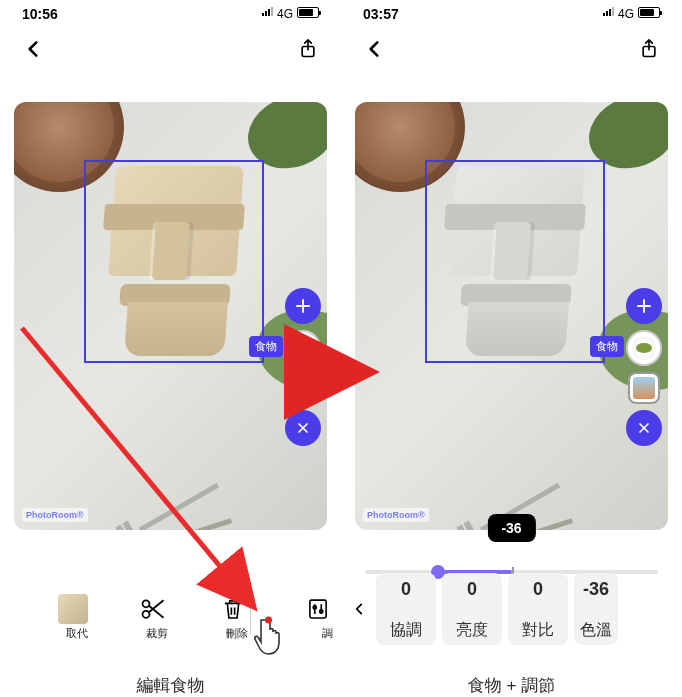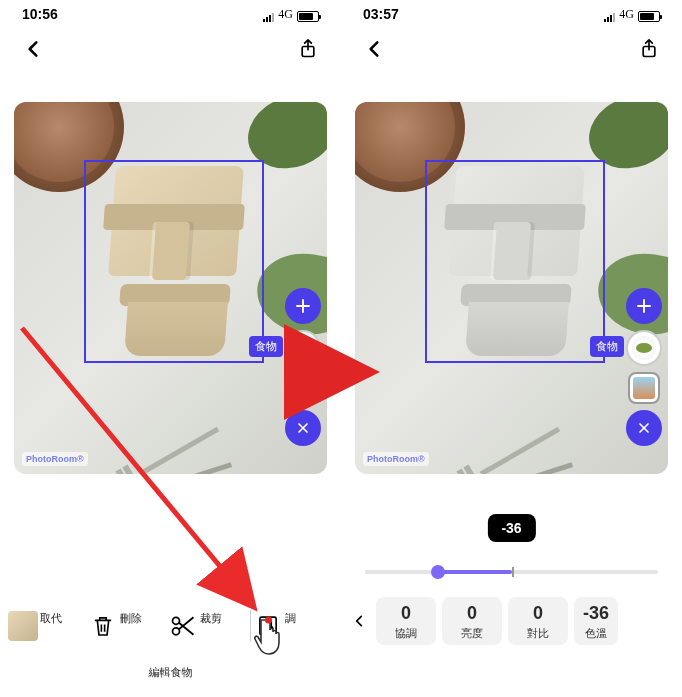--- a/index.html
+++ b/index.html
@@ -27,45 +27,44 @@
   .status-bar {
     display: flex;
     justify-content: space-between;
     align-items: center;
     padding: 6px 22px 4px 22px;
     font-size: 14px;
     font-weight: 600;
   }
   .status-right {
     display: flex;
-    align-items: flex-end;
+    align-items: flex-start;
     gap: 4px;
     font-size: 12px;
     font-weight: 500;
-    font-family: Liberation Serif, serif;
   }
   .signal { display: inline-flex; gap: 1px; align-items: flex-end; }
   .signal span { width: 2px; background: #000; }
   .signal span:nth-child(1){height:3px;} .signal span:nth-child(2){height:5px;}
   .signal span:nth-child(3){height:7px;} .signal span:nth-child(4){height:9px;opacity:.3;}
   .battery { width: 22px; height: 11px; border: 1px solid #000; border-radius: 2px; position: relative; }
   .battery::after { content:""; position:absolute; right:-3px; top:3px; width:2px; height:4px; background:#000; border-radius:0 1px 1px 0;}
   .battery .fill { position:absolute; left:1px; top:1px; bottom:1px; width: 68%; background:#000; border-radius:1px;}
 
   .nav-bar {
     display: flex;
     justify-content: space-between;
     align-items: center;
     padding: 8px 18px 10px 18px;
   }
   .nav-btn { width: 30px; height: 30px; display:flex; align-items:center; justify-content:center; cursor:pointer; }
 
   .canvas {
     margin: 28px 14px 16px 14px;
-    height: 372px;
+    height: 428px;
     border-radius: 12px;
     position: relative;
     overflow: hidden;
     background: linear-gradient(135deg,#d9dad5 0%, #e7e8e3 50%, #ced0c9 100%);
   }
   .canvas .bowl {
     position:absolute; top:-40px; left:-20px; width:130px; height:130px;
     background: radial-gradient(circle at 50% 50%, #b9896c 0%, #8f5f41 60%, #6d4326 100%);
     border-radius:50%;
     box-shadow: inset 0 0 0 10px rgba(0,0,0,.15);
@@ -138,31 +137,31 @@
   .food-icon { width:24px; height:24px; border-radius:50%; background:radial-gradient(circle,#fafafa 50%, #eee 100%);}
   .food-icon::after{content:""; display:block; width:16px; height:10px; background:#7a9940; border-radius:50%; margin:7px auto 0;}
   .thumb-square{width:22px;height:22px;background:linear-gradient(180deg,#9dd1f0,#d8915c);border-radius:3px;}
 
   
   .tool-row {
     position:absolute; bottom:52px; left:0; right:0;
     display:flex; align-items:center; gap:0; padding:0 8px;
   }
   .tool-item {
-    flex:1; display:flex; flex-direction:row; align-items:flex-start; gap:2px;
+    flex:1; display:flex; flex-direction:column; align-items:flex-end; gap:2px;
     cursor:pointer; padding:4px 0;
   }
   .tool-item .ic { width:30px; height:30px; display:flex; align-items:center; justify-content:center;}
   .tool-item .lbl { font-size:11px; color:#222; }
   .divider { width:1px; height:32px; background:#d0d0d0; margin:0 2px;}
   .replace-thumb { width:30px; height:30px; background:linear-gradient(135deg,#e8d8b9,#c5b48e); border-radius:4px;}
 
   .footer-title {
-    position:absolute; bottom:17px; left:0; right:0; text-align:center;
-    font-size:11px; font-weight:500; color:#2a2a2a;
+    position:absolute; bottom:0; left:0; right:0; text-align:center;
+    font-size:17px; font-weight:500; color:#2a2a2a;
   }
 
   
   .value-badge {
     position:absolute; top:514px; left:50%; transform:translateX(-50%);
     background:#000; color:#fff; font-size:14px; font-weight:600;
     padding:6px 14px; border-radius:8px;
   }
   .slider-wrap {
     position:absolute; top:562px; left:24px; right:24px; height:20px;
@@ -182,21 +181,21 @@
   .adjust-row {
     position:absolute; bottom:52px; left:0; right:0;
     display:flex; align-items:center; padding-left:4px; overflow:hidden;
   }
   .adj-back { width:28px; display:flex; align-items:center; justify-content:center; cursor:pointer;}
   .adj-item {
     width:60px; margin:0 3px; text-align:center; cursor:pointer;
     background:#f2f2f2; border-radius:8px; padding:6px 0 4px 0;
   }
   .adj-item .v { font-size:18px; font-weight:700; color:#2a2a2a;}
-  .adj-item .l { font-size:11px; color:#333; margin-top:2px;}
+  .adj-item .l { font-size:16px; color:#333; margin-top:20px;}
   .adj-item.cut { width:44px; margin-right:-2px;}
 
   
   .arrow-overlay {
     position:absolute; top:0; left:0; width:682px; height:697px; pointer-events:none;
   }
 
   
   .hand {
     position:absolute; left:251px; top:614px; width:40px; height:44px; pointer-events:none;
@@ -276,35 +275,35 @@
 
     <div class="tool-row">
       <div class="tool-item">
         <div class="ic">
             <div class="replace-thumb"></div>
           </div>
         <span class="lbl">取代</span>
       </div>
       <div class="tool-item">
         <div class="ic">
-          <svg width="26" height="26" viewBox="0 0 32 32" stroke="#000" stroke-width="2" fill="none">
-              <path d="M6 9h20M12 9V6h8v3M9 9l2 18h10l2-18M14 14v9M18 14v9"></path>
-            </svg>
-        </div>
-        <span class="lbl">刪除</span>
-      </div>
-      <div class="tool-item">
-        <div class="ic">
           <svg width="28" height="28" viewBox="0 0 32 32" stroke="#000" stroke-width="2" fill="none">
               <circle cx="8" cy="10" r="4"></circle>
               <circle cx="8" cy="22" r="4"></circle>
               <path d="M11 12l17 14M11 20L28 6"></path>
             </svg>
         </div>
         <span class="lbl">裁剪</span>
+      </div>
+      <div class="tool-item">
+        <div class="ic">
+          <svg width="26" height="26" viewBox="0 0 32 32" stroke="#000" stroke-width="2" fill="none">
+              <path d="M6 9h20M12 9V6h8v3M9 9l2 18h10l2-18M14 14v9M18 14v9"></path>
+            </svg>
+        </div>
+        <span class="lbl">刪除</span>
       </div>
       <div class="divider"></div>
       <div class="tool-item">
         <div class="ic">
           <svg width="26" height="26" viewBox="0 0 32 32" stroke="#000" stroke-width="2" fill="none">
               <rect x="6" y="5" width="20" height="22" rx="2"></rect>
               <path d="M12 10v12M20 10v12"></path>
               <circle cx="12" cy="14" r="2" fill="#000"></circle>
               <circle cx="20" cy="19" r="2" fill="#000"></circle>
             </svg>
@@ -410,20 +409,21 @@
       <div class="adj-item">
         <div class="v">0</div>
         <div class="l">對比</div>
       </div>
       <div class="adj-item cut">
         <div class="v">-36</div>
         <div class="l">色溫</div>
       </div>
     </div>
 
+    <div class="footer-title">食物 + 調節</div>
   </div>
 </div>
 
 <svg class="arrow-overlay">
   <defs>
     <marker id="ah" markerWidth="12" markerHeight="12" refX="9" refY="6" orient="auto">
       <path d="M0 0 L12 6 L0 12 z" fill="#e02525"></path>
     </marker>
     <marker id="ah2" markerWidth="12" markerHeight="12" refX="9" refY="6" orient="auto">
       <path d="M0 0 L12 6 L0 12 z" fill="#ea2b2b"></path>

